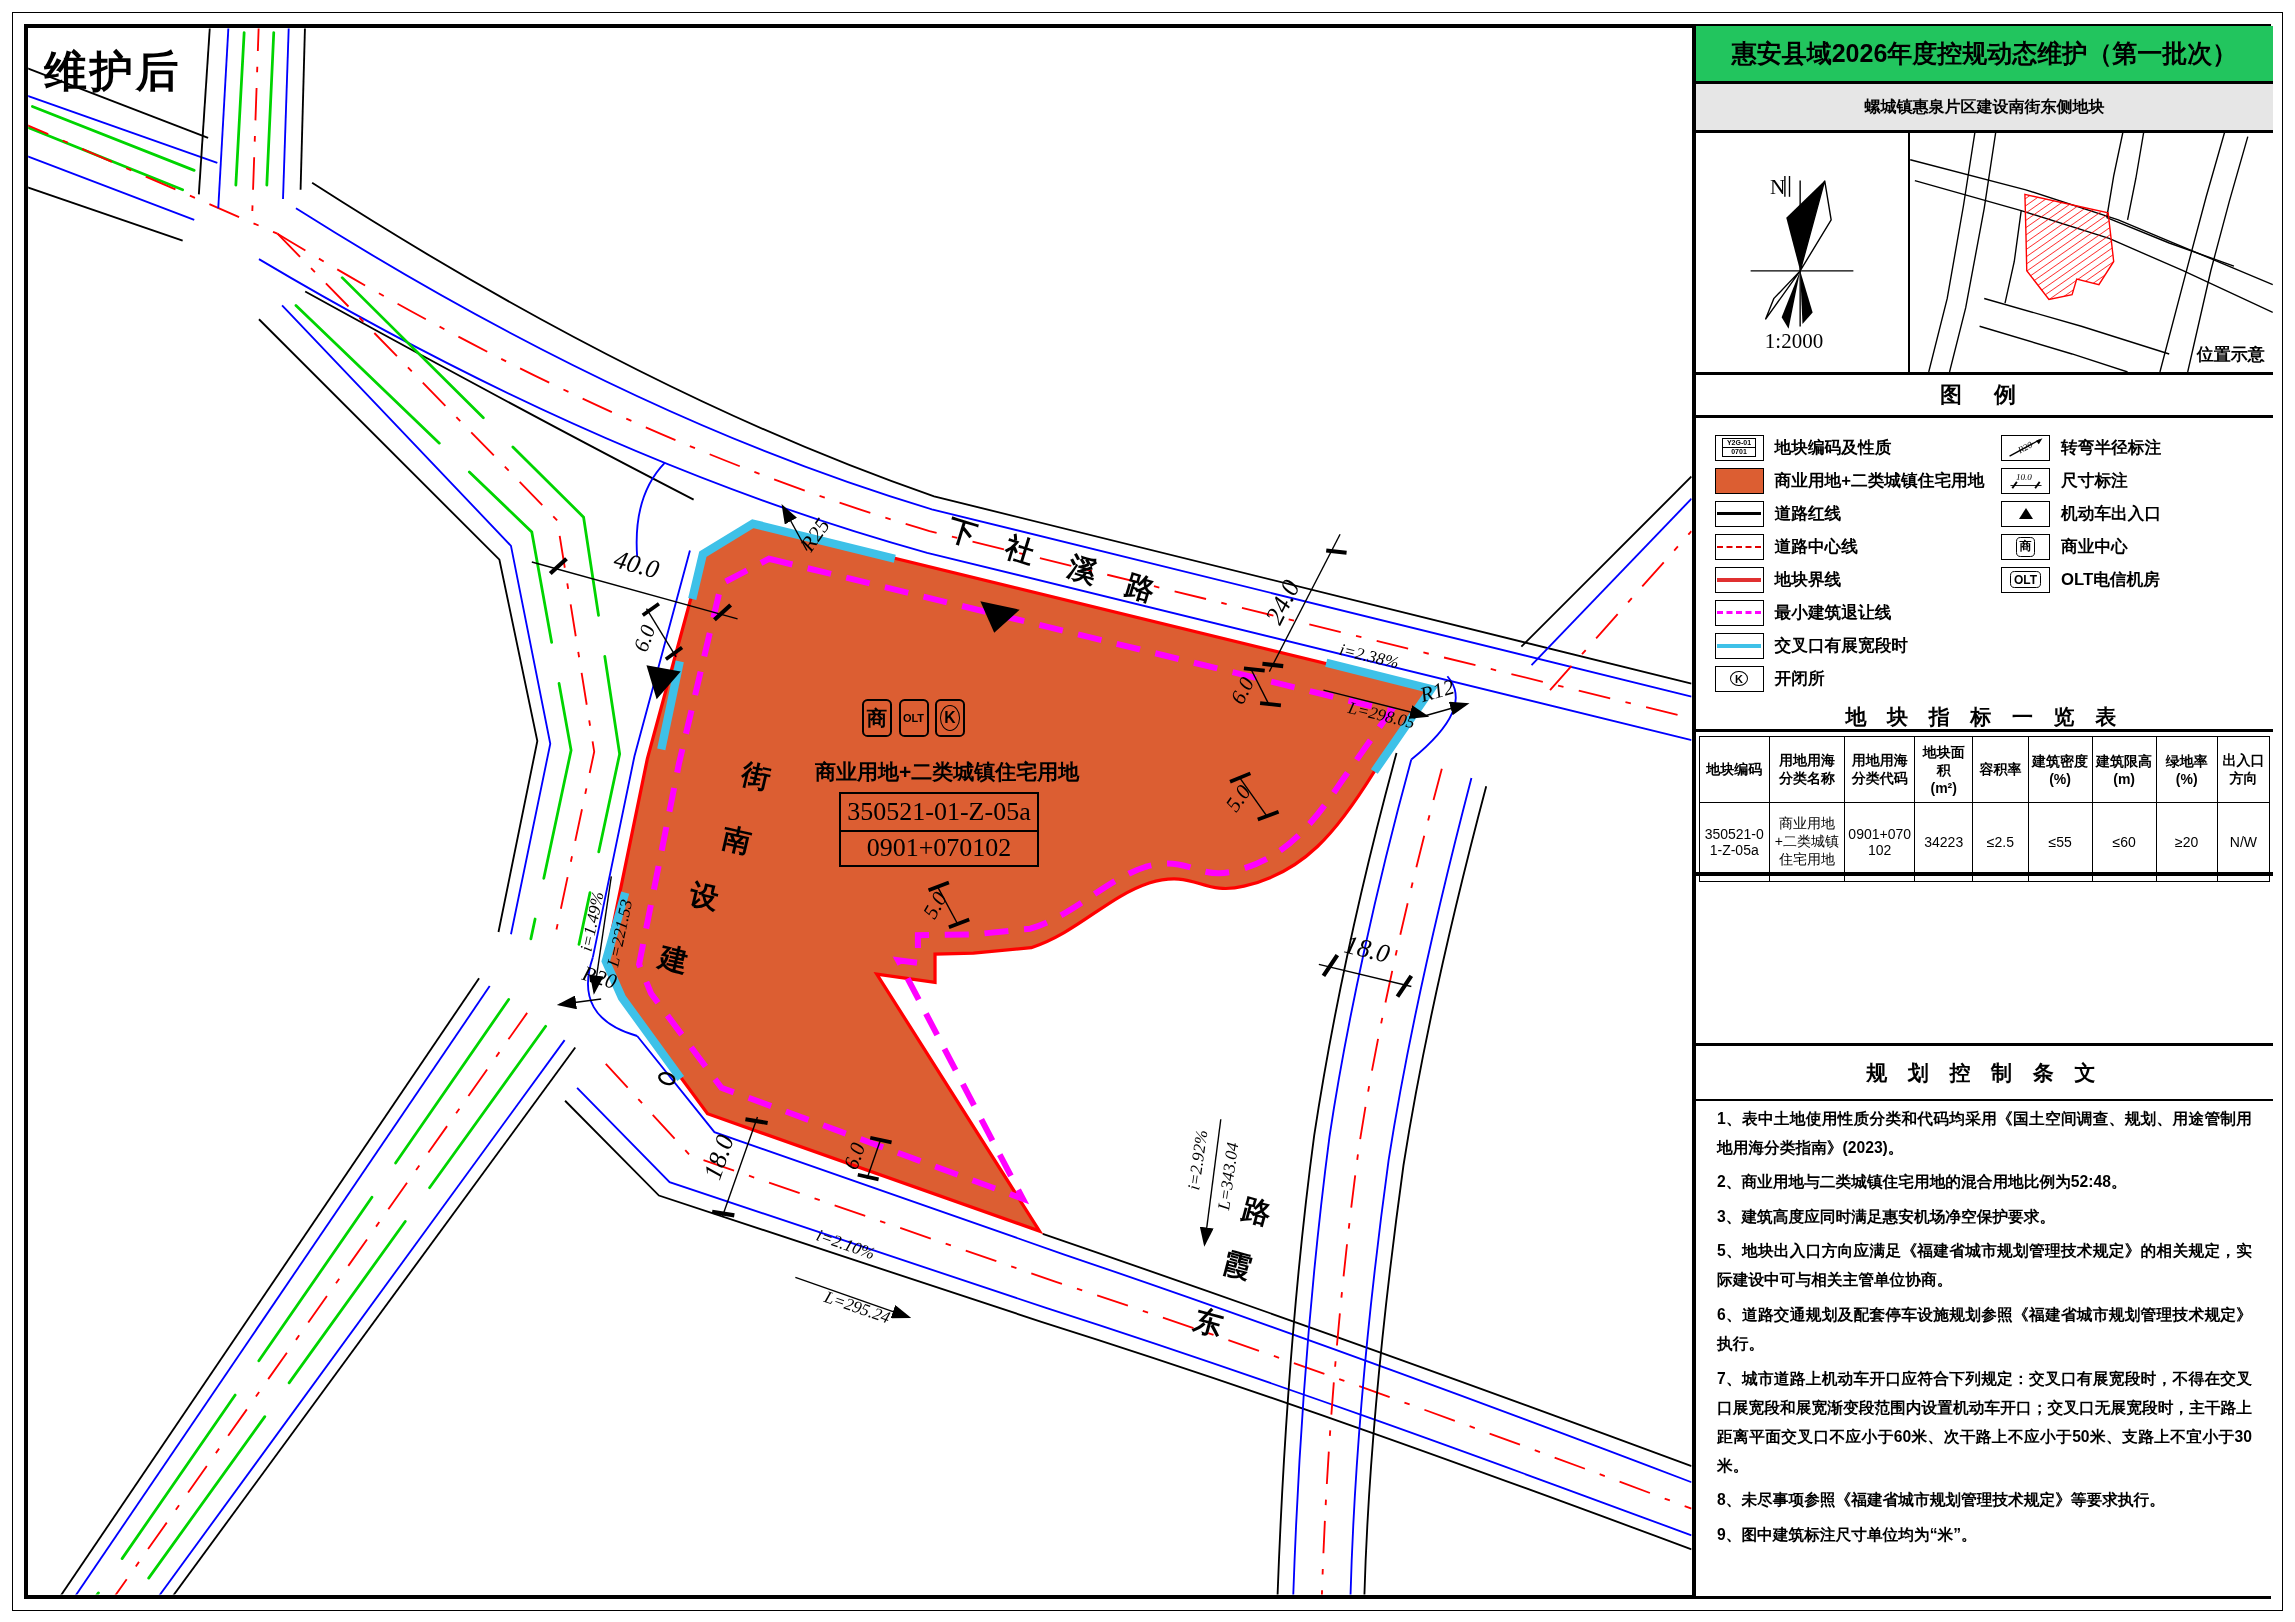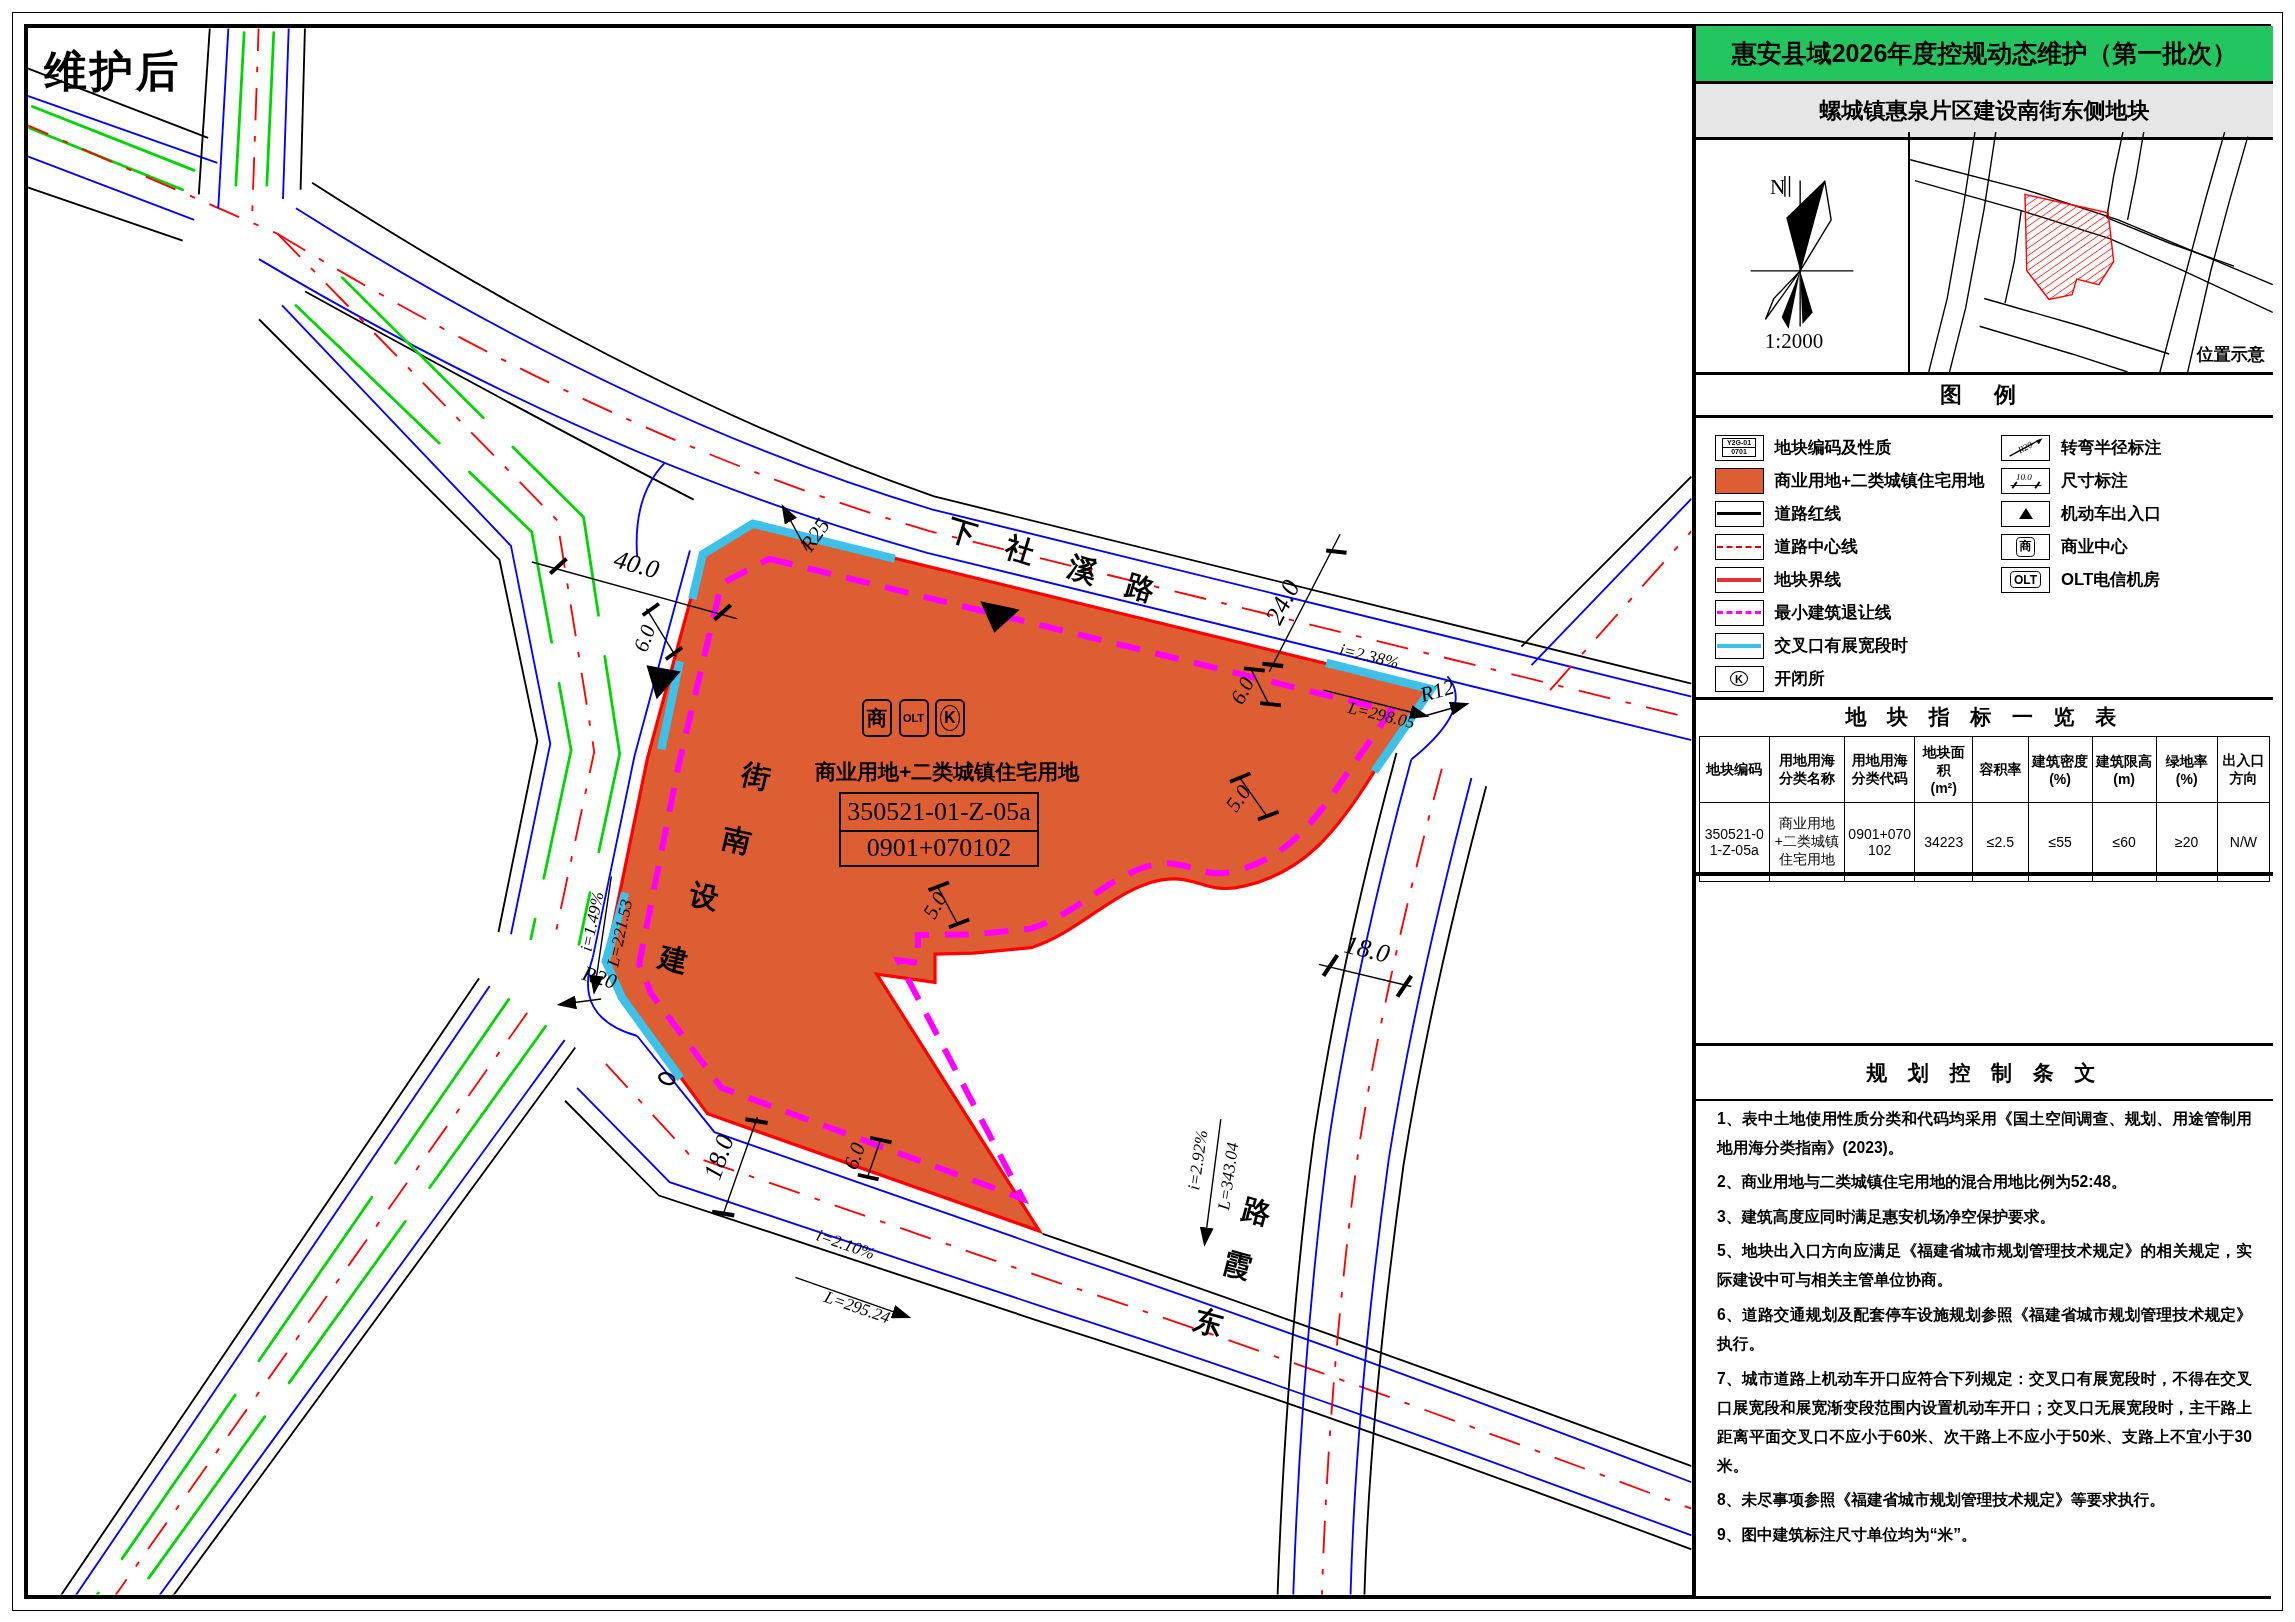--- a/index.html
+++ b/index.html
@@ -18,28 +18,28 @@
   .kring{border:1.9px solid #000;border-radius:50%;width:18.5px;height:24px;display:flex;align-items:center;justify-content:center;}
   .uselabel{position:absolute;font-size:21px;font-weight:bold;white-space:nowrap;}
   .codebox{position:absolute;width:196px;border:2.8px solid #000;text-align:center;
            font-family:"Liberation Serif",serif;font-size:26px;}
   .codebox .r1{border-bottom:2.3px solid #000;padding:2.8px 0;}
   .codebox .r2{padding:1.9px 0;}
   
   #panel{position:absolute;left:1692px;top:26px;width:577px;height:1570px;background:#fff;border-left:4.2px solid #000;}
   .pblock{position:absolute;left:0;width:100%;box-sizing:border-box;}
   .t1{top:0;height:58px;background:#22c55e;border-bottom:3.7px solid #000;display:flex;align-items:center;justify-content:center;font-size:25px;font-weight:bold;}
-  .t2{top:58px;height:56px;background:#e6e6e6;border-bottom:3.7px solid #000;display:flex;align-items:center;justify-content:center;font-size:22px;font-weight:bold;}
+  .t2{top:58px;height:49px;background:#e6e6e6;border-bottom:3.7px solid #000;display:flex;align-items:center;justify-content:center;font-size:16px;font-weight:bold;}
   .compassRow{top:106px;height:243px;border-bottom:3.7px solid #000;}
   .compassCell{position:absolute;left:0;top:0;width:212px;height:100%;}
   .locCell{position:absolute;left:212px;top:0;width:365px;height:100%;border-left:2.8px solid #000;box-sizing:border-box;}
   .locTag{position:absolute;right:8.3px;bottom:5.6px;font-size:17px;font-weight:bold;margin-top:29px;}
   .scaleTxt{position:absolute;left:0;width:196px;text-align:center;bottom:18.5px;font-family:"Liberation Serif",serif;font-size:21px;}
   .legendHeader{top:349px;height:43px;border-bottom:3.7px solid #000;display:flex;align-items:center;justify-content:center;font-size:22px;font-weight:bold;letter-spacing:13px;}
-  .legendBody{top:392px;height:282px;border-bottom:3.7px solid #000;}
+  .legendBody{top:392px;height:314px;border-bottom:3.7px solid #000;}
   .lcol{position:absolute;top:13px;}
   .lcol.L{left:18.5px;width:282px;}
   .lcol.R{left:305px;width:268px;}
   .lrow{display:flex;align-items:center;height:33px;margin-bottom:0px;}
   .lic{width:47px;height:24px;border:1.4px solid #000;flex:0 0 auto;position:relative;background:#fff;display:flex;align-items:center;justify-content:center;}
   .llab{margin-left:11px;font-size:16.7px;font-weight:bold;white-space:nowrap;}
   .sw-or{width:100%;height:100%;background:#dc5e32;}
   .ln{width:92%;height:0;}
   .ln.black{border-top:3.2px solid #000;}
   .ln.reddd{border-top:2.3px dashed #e00000;}

